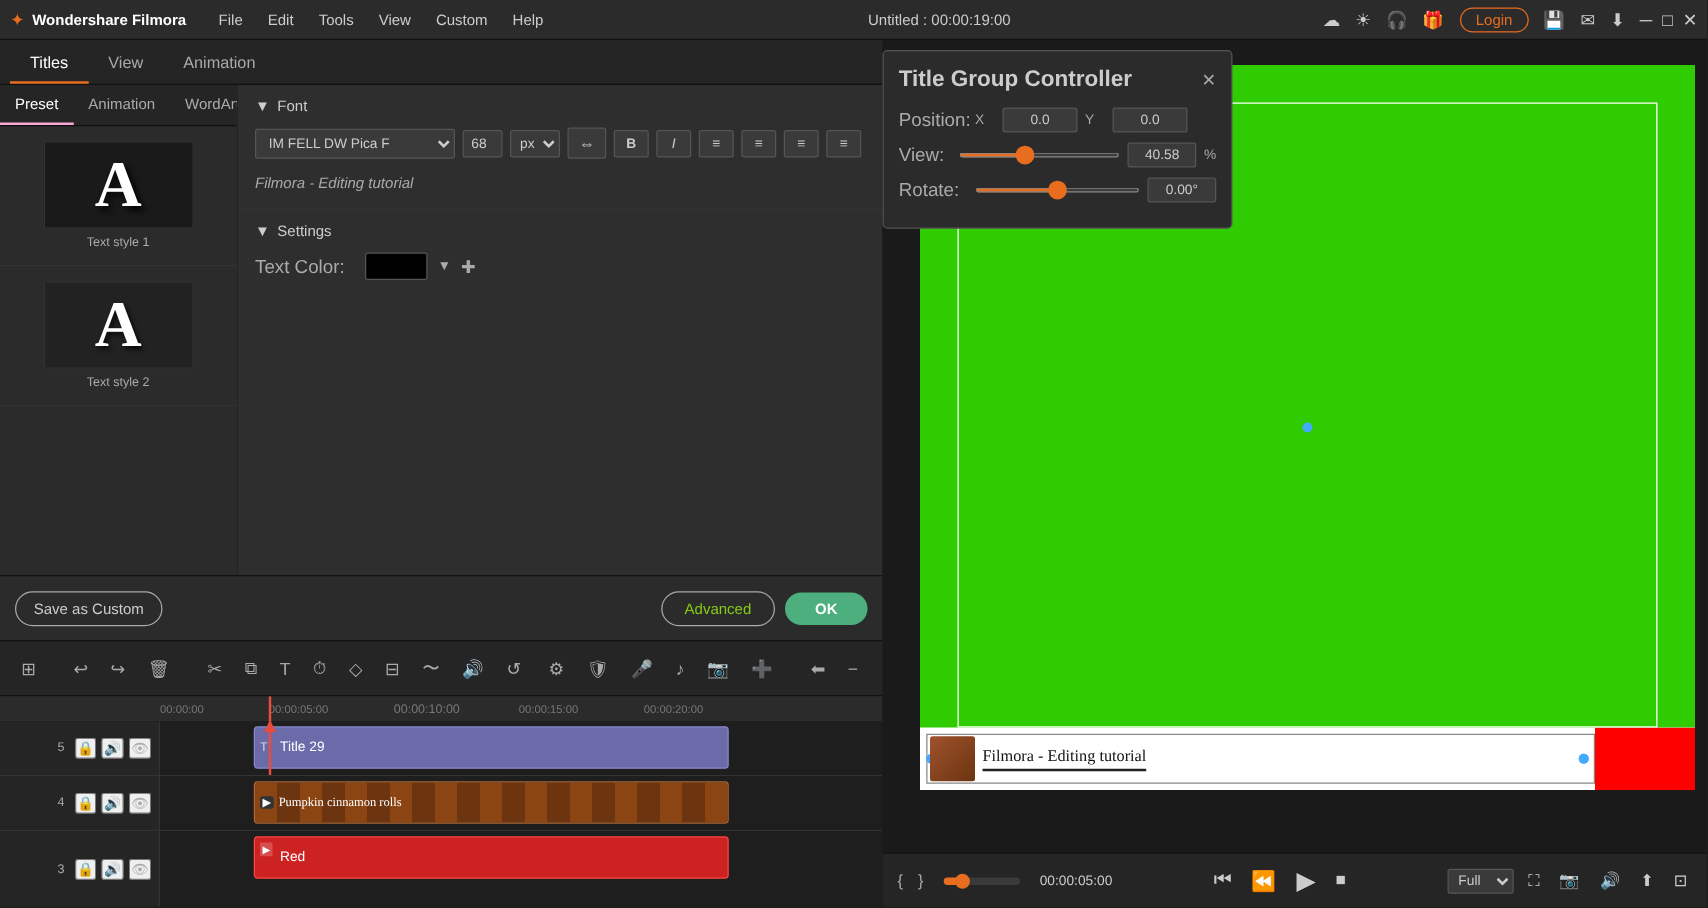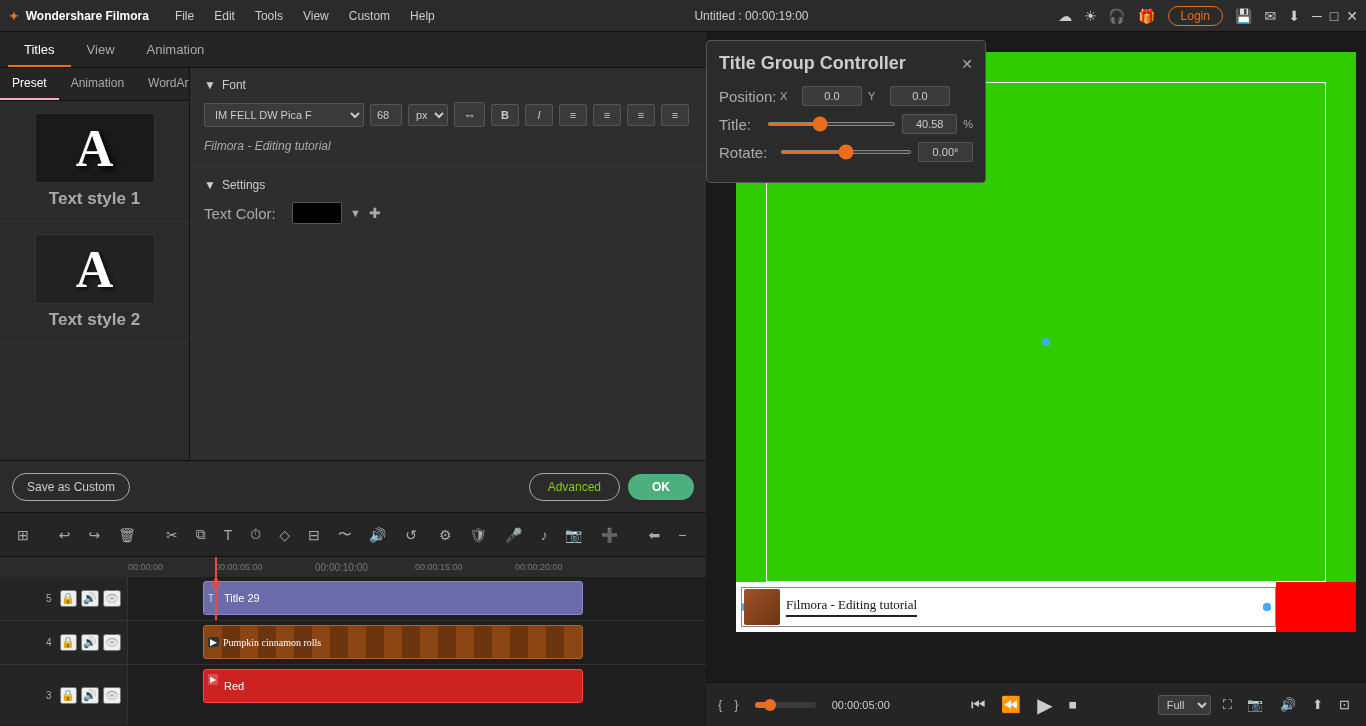--- a/index.html
+++ b/index.html
@@ -22,21 +22,21 @@
     .tab.active { color: #fff; border-bottom: 2px solid #e96d1f; }
 
     
     .left-panel { width: 190px; background: #2b2b2b; border-right: 1px solid #111; display: flex; flex-direction: column; overflow-y: auto; }
     .preset-tabs { display: flex; align-items: center; background: #252525; border-bottom: 1px solid #111; }
     .preset-tab { padding: 8px 12px; color: #aaa; cursor: pointer; font-size: 12px; border-bottom: 2px solid transparent; }
     .preset-tab.active { color: #fff; border-bottom: 2px solid #f9a8d4; }
     .text-style-item { padding: 12px; display: flex; flex-direction: column; align-items: center; cursor: pointer; border-bottom: 1px solid #333; }
     .text-style-item .preview { width: 120px; height: 70px; background: #1a1a1a; display: flex; align-items: center; justify-content: center; border: 1px solid #333; margin-bottom: 6px; }
     .text-style-item .preview .letter { font-size: 52px; font-weight: bold; color: #fff; text-shadow: 2px 2px 4px rgba(0,0,0,0.8); }
-    .text-style-item .label { font-size: 17px; color: #aaa; font-weight: bold; }
+    .text-style-item .label { font-size: 10px; color: #aaa; }
 
     
     .edit-panel { flex: 1; background: #2e2e2e; display: flex; flex-direction: column; overflow: hidden; }
     .font-section { padding: 10px 14px; border-bottom: 1px solid #333; }
     .section-header { display: flex; align-items: center; gap: 6px; margin-bottom: 10px; color: #ccc; font-size: 12px; cursor: pointer; }
     .font-controls-row1 { display: flex; align-items: center; gap: 6px; margin-bottom: 8px; }
     .font-family-select { background: #3a3a3a; border: 1px solid #555; color: #ccc; padding: 4px 6px; font-size: 11px; width: 160px; border-radius: 2px; }
     .font-size-select { background: #3a3a3a; border: 1px solid #555; color: #ccc; padding: 4px 6px; font-size: 11px; width: 50px; border-radius: 2px; }
     .font-btn { background: #3a3a3a; border: 1px solid #555; color: #ccc; padding: 4px 8px; font-size: 11px; cursor: pointer; border-radius: 2px; min-width: 28px; text-align: center; }
     .font-btn.bold { font-weight: bold; }
@@ -328,21 +328,21 @@
 
         <div class="tgc-row">
           <span class="tgc-label">Position:</span>
           <span class="tgc-sublabel">X</span>
           <input type="text" class="tgc-input" value="0.0" style="background: rgb(58, 58, 58); border: 1px solid rgb(85, 85, 85); color: rgb(204, 204, 204); padding: 3px 6px; font-size: 11px; width: 60px; border-radius: 2px; text-align: center;">
           <span class="tgc-sublabel">Y</span>
           <input type="text" class="tgc-input" value="0.0" style="background: rgb(58, 58, 58); border: 1px solid rgb(85, 85, 85); color: rgb(204, 204, 204); padding: 3px 6px; font-size: 11px; width: 60px; border-radius: 2px; text-align: center;">
         </div>
 
         <div class="tgc-row">
-          <span class="tgc-label">Title:</span>
+          <span class="tgc-label">View:</span>
           <input type="range" class="tgc-slider" value="40" min="0" max="100" style="flex: 1 1 0%; accent-color: rgb(233, 109, 31);">
           <input type="text" class="tgc-input" value="40.58" style="background: rgb(58, 58, 58); border: 1px solid rgb(85, 85, 85); color: rgb(204, 204, 204); padding: 3px 6px; font-size: 11px; width: 55px; border-radius: 2px; text-align: center;">
           <span class="tgc-unit">%</span>
         </div>
 
         <div class="tgc-row">
           <span class="tgc-label">Rotate:</span>
           <input type="range" class="tgc-slider" value="0" min="-180" max="180" style="flex: 1 1 0%; accent-color: rgb(233, 109, 31);">
           <input type="text" class="tgc-input" value="0.00°" style="background: rgb(58, 58, 58); border: 1px solid rgb(85, 85, 85); color: rgb(204, 204, 204); padding: 3px 6px; font-size: 11px; width: 55px; border-radius: 2px; text-align: center;">
         </div>

